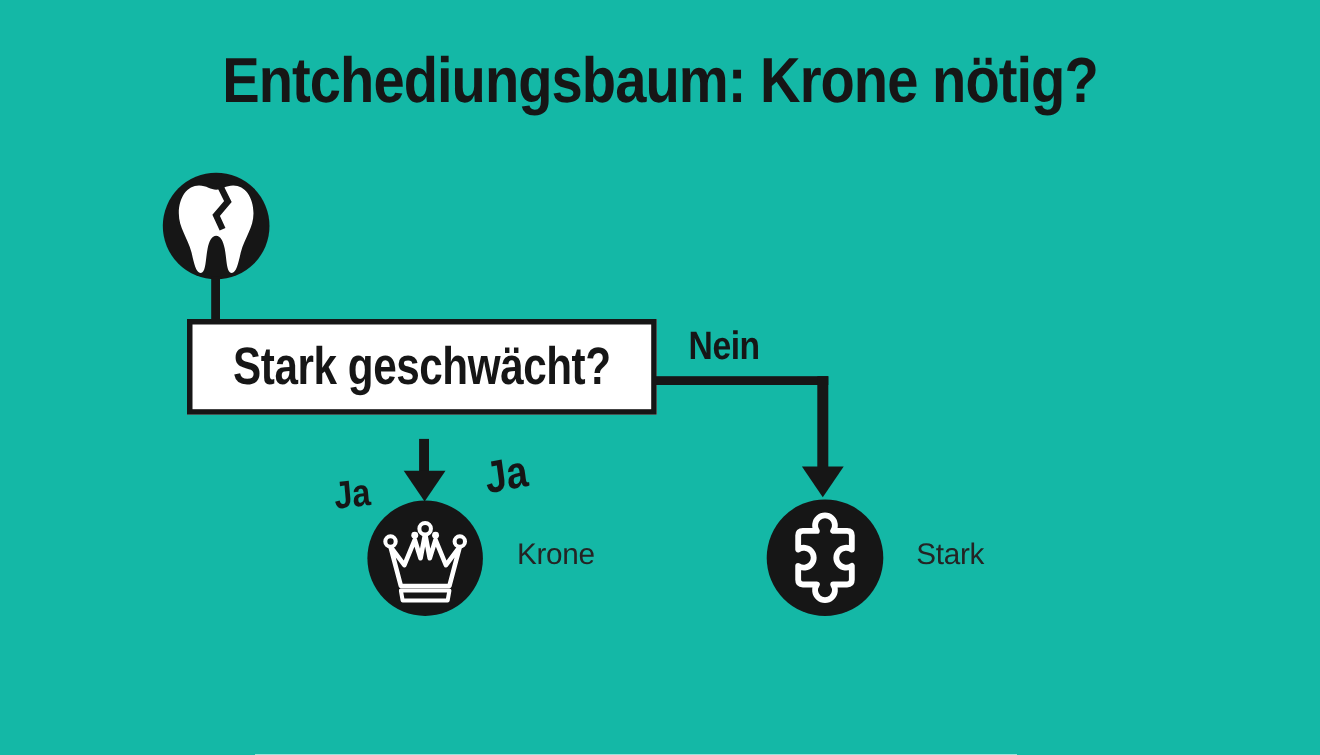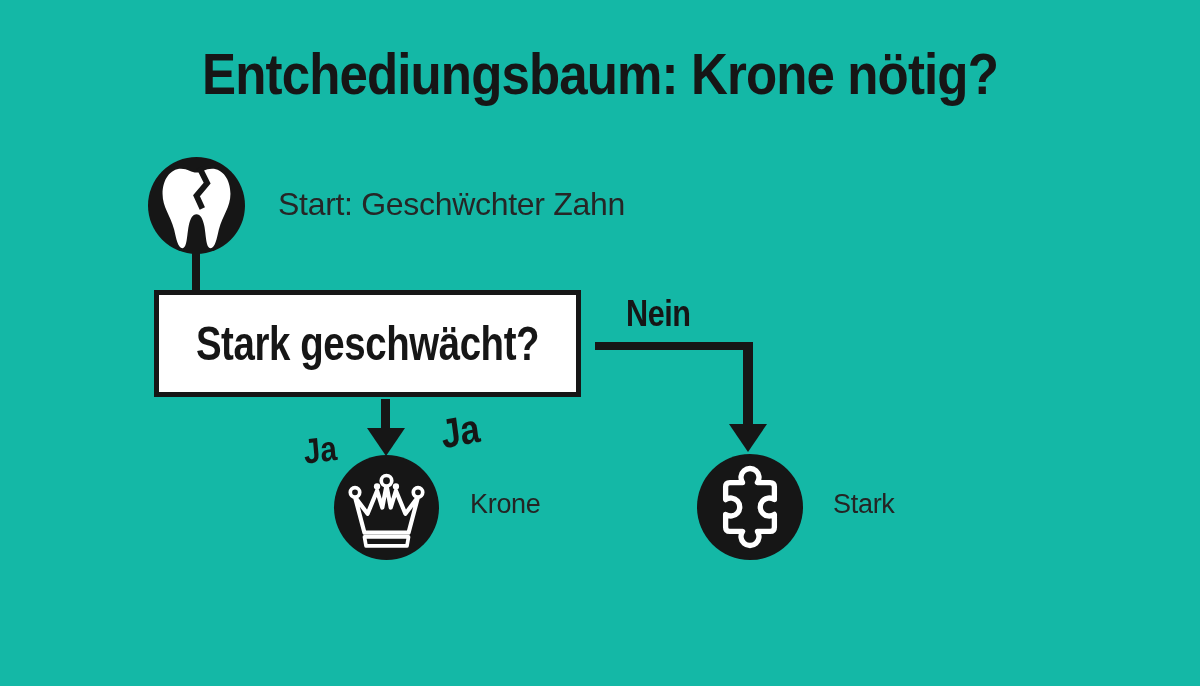--- a/index.html
+++ b/index.html
@@ -56,22 +56,22 @@
     letter-spacing: -0.3px;
     color: #242424;
     white-space: nowrap;
   }
   .label-krone { left: 470px; }
   .label-inlay { left: 833px; }
 
   
   .decision-box {
     position: absolute;
-    left: 154px; top: 290px;
-    width: 427px; height: 107px;
+    left: 170px; top: 290px;
+    width: 427px; height: 87px;
     background: #ffffff;
     border: 5px solid #161616;
     box-sizing: border-box;
     display: flex;
     align-items: center;
     justify-content: center;
   }
   .decision-label {
     font-size: 48px;
     font-weight: bold;
@@ -133,21 +133,20 @@
 
   <div class="circle-node node-start">
     <svg viewBox="0 0 100 100" aria-hidden="true">
       <path fill="#ffffff" d="M34,12 C23,12 15,23 15,38 C15,52 23,60 27,75 C29,84 31,94 35.5,94
         C40.5,94 40,81 42,71 C43.5,63.5 46,59 50,59 C54,59 56.5,63.5 58,71
         C60,81 59.5,94 64.5,94 C69,94 71,84 73,75 C77,60 85,52 85,38
         C85,23 77,12 66,12 C59,12 55,16 50,16 C45,16 41,12 34,12 Z"></path>
       <polyline points="53,11 61,27 50,40 56,53" fill="none" stroke="#161616" stroke-width="6"></polyline>
     </svg>
   </div>
-  <div class="start-label">Start: Geschẅchter Zahn</div>
 
   <div class="edge edge-start-v"></div>
 
   <div class="decision-box">
     <span class="decision-label">Stark geschwächt?</span>
   </div>
 
   <div class="edge-label label-nein">Nein</div>
   <div class="edge edge-no-h"></div>
   <div class="edge edge-no-v"></div>

